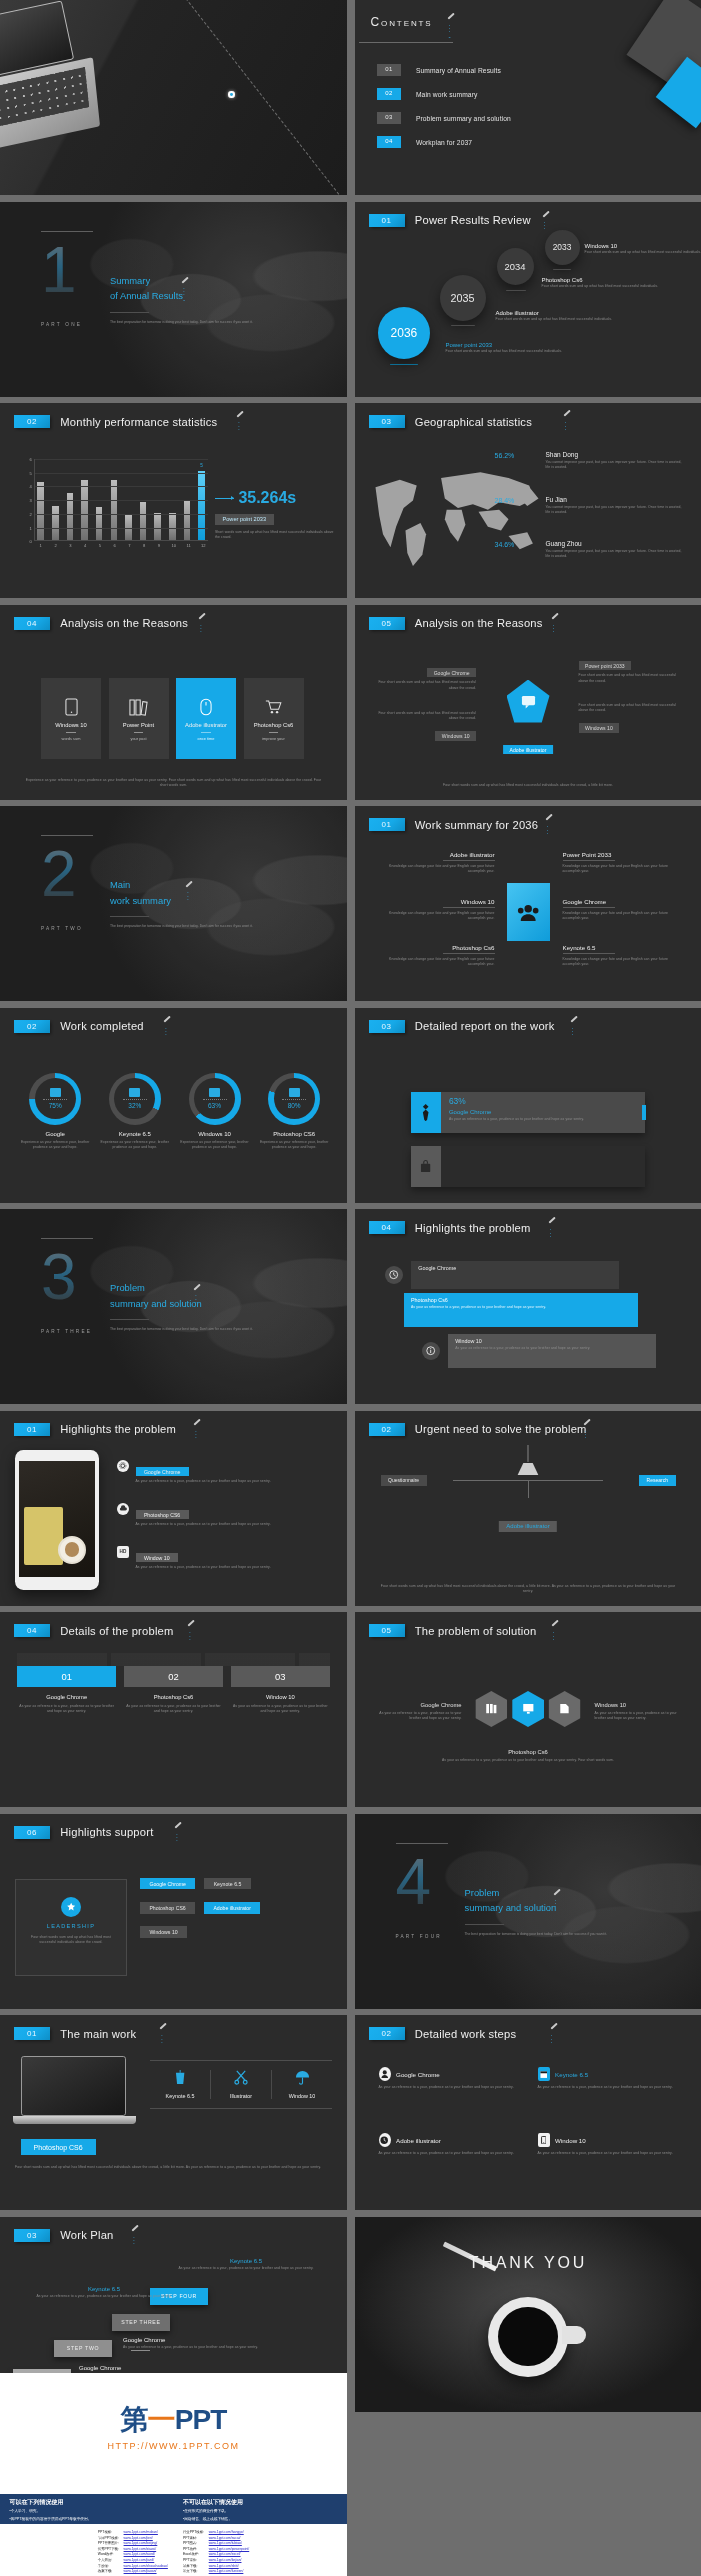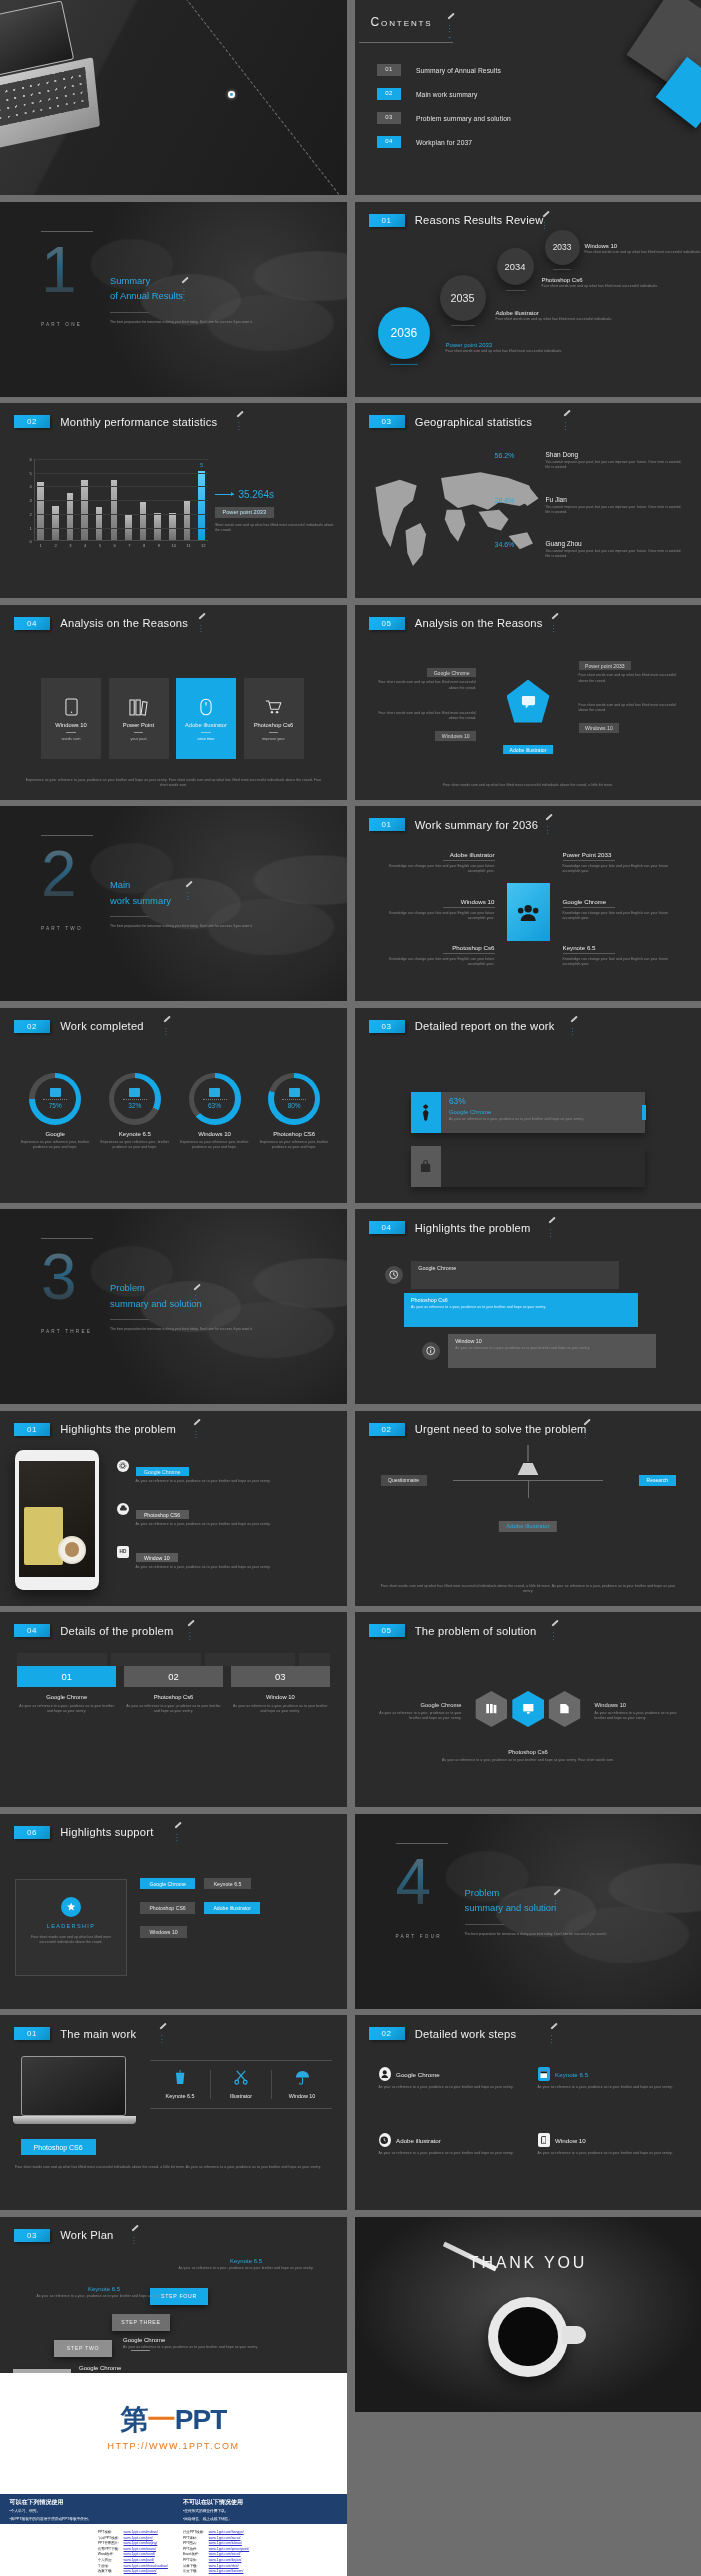--- a/index.html
+++ b/index.html
@@ -139,21 +139,21 @@
   .bars { position:absolute; left:2.8px; right:2.8px; bottom:0; top:0; display:flex; align-items:flex-end; justify-content:space-between; }
   .bar { width:6.5px; background:linear-gradient(180deg,#bdbdbd,#6e6e6e); position:relative; }
   .bar.hi { background:linear-gradient(180deg,#5fd0f8,#0e9ddb); }
   .bar .val { position:absolute; top:-8.4px; left:50%; transform:translateX(-50%); font-size:4.7px; color:#29abe2; }
   .xaxis { position:absolute; left:16px; right:0; top:84px; display:flex; justify-content:space-between; padding:0 0.9px; }
   .xaxis span { width:6.5px; text-align:center; font-size:4.1px; color:#a6a6a6; }
   .chart-side { position:absolute; left:215px; top:86px; width:122px; }
   .chart-side .arrow { display:flex; align-items:center; gap:4.7px; }
   .chart-side .arrow .ln { width:18.7px; height:0.9px; background:#29abe2; position:relative;}
   .chart-side .arrow .ln:after{content:"";position:absolute;right:0;top:-1.9px;border-left:3.7px solid #29abe2;border-top:2.3px solid transparent;border-bottom:2.3px solid transparent;}
-  .chart-side .big { font-size:10px; color:#29abe2; }
+  .chart-side .big { font-size:16px; color:#29abe2;font-weight:bold; }
   .chart-side .pill { margin-top:6.5px; background:#4f4f4f; color:#bfe9fb; font-size:5.6px; padding:2.8px 7.5px; display:inline-block; }
   .chart-side .p { margin-top:4.7px; }
 
   
   .circ { position:absolute; border-radius:50%; background:#3a3a3a; color:#e8e8e8; display:flex; align-items:center; justify-content:center; font-weight:300; box-shadow:0 5.6px 11.2px rgba(0,0,0,.45);}
   .circ.on { background:#16a9e8; color:#fff; }
   .shadowline { position:absolute; height:1.9px; border-radius:1.9px; background:#4b4b4b; }
   .shadowline.b { background:#0d6e94; }
   .revitem { position:absolute; width:117px; }
   .revitem .h { font-size:6px; color:#ededed; margin-bottom:1.9px; }
@@ -379,21 +379,21 @@
           <span class="dq">:</span>
           <span class="dq">-</span>
         </div>
     <div class="tline"></div>
     <div class="desc">The best preparation for tomorrow is doing your best today. Don't aim for success if you want it.</div>
   </div>
 
   <div class="slide">
     <div class="shead">
       <div class="numtag">01</div>
-      <div class="stitle">Reasons Results Review</div>
+      <div class="stitle">Power Results Review</div>
     </div>
     <div class="pen" style="left:187px;top:11.2px;"></div>
     <div class="deco" style="left:189px;top:16px;">
           <span class="dq">.</span>
           <span class="dq">:</span>
         </div>
 
     <div class="circ" style="left:190px;top:28px;width:35px;height:35px;font-size:8.4px;">2033</div>
     <div class="shadowline" style="left:198px;top:67px;width:18.7px;"></div>
     <div class="revitem" style="left:230px;top:41px;">

